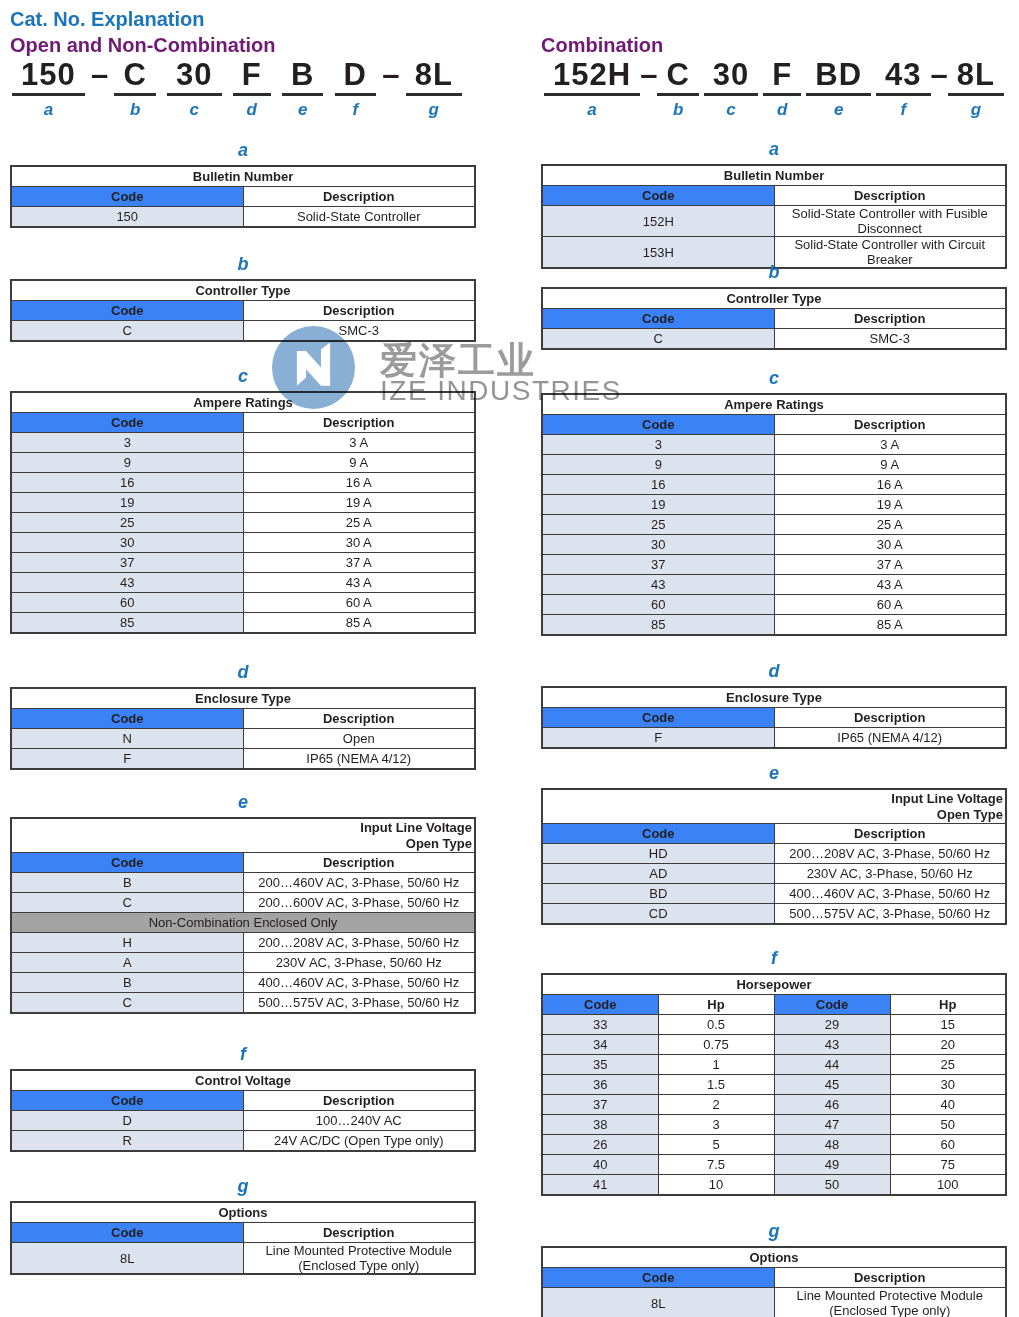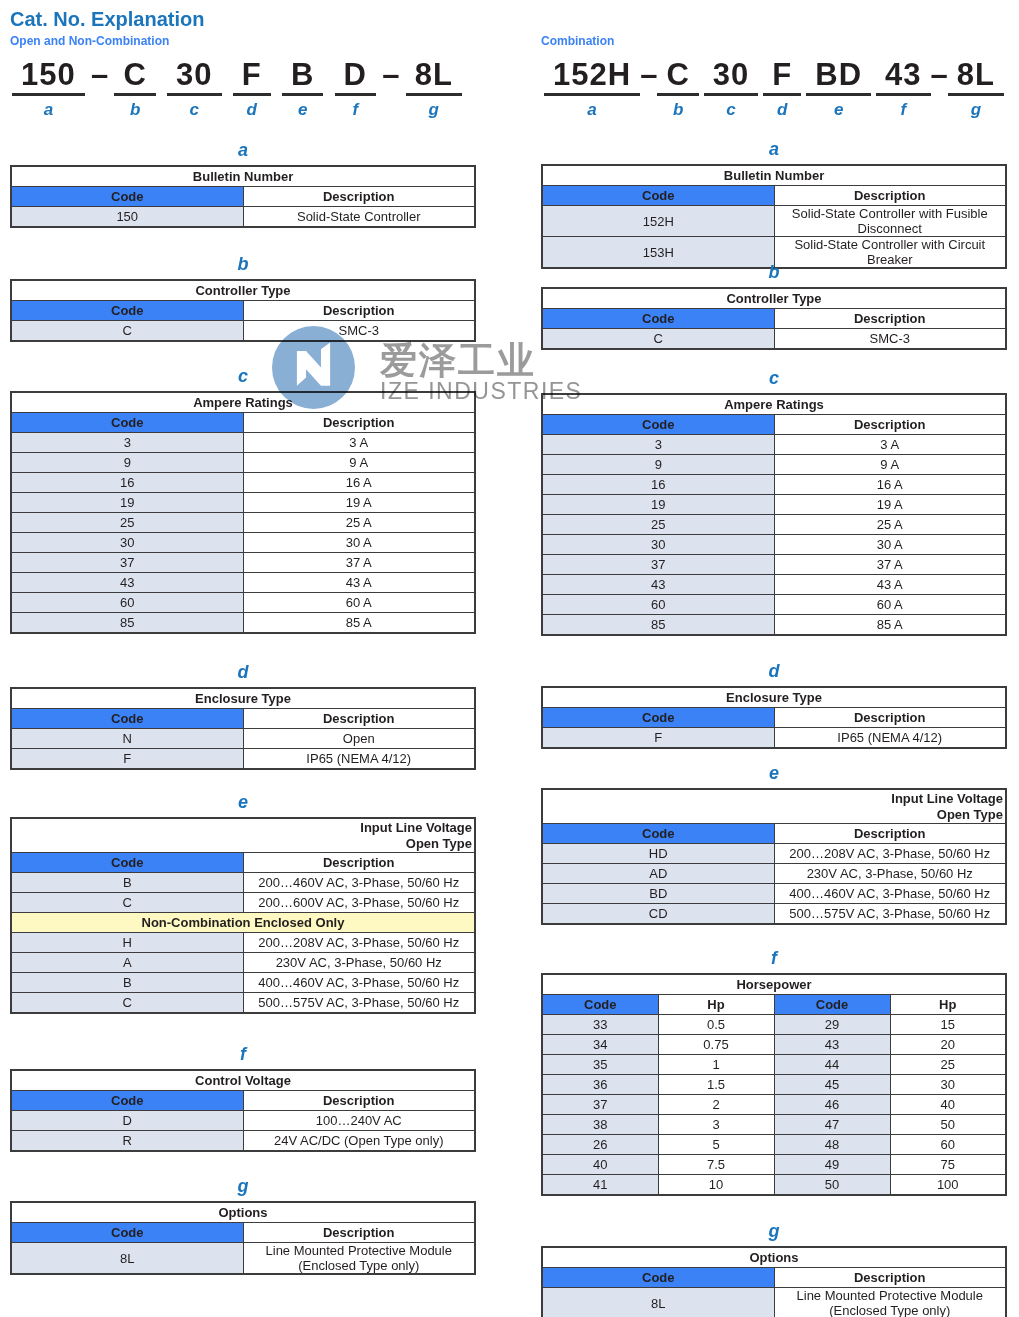--- a/index.html
+++ b/index.html
@@ -3,21 +3,21 @@
 <meta charset="utf-8">
 <style>
   html,body { margin:0; padding:0; }
   body {
     width:1019px; height:1317px; position:relative; background:#ffffff;
     font-family:"Liberation Sans", sans-serif; color:#231f20;
     overflow:hidden;
   }
   .abs { position:absolute; }
   .page-title { font-size:20px; font-weight:bold; color:#1b75bc; }
-  .subtitle { font-size:12px; font-weight:bold; color:#3b82f6; }
+  .subtitle { font-size:20px; font-weight:bold; color:#701a75; }
 
   
   .catno { display:flex; justify-content:space-between; align-items:flex-start; }
   .cg { display:flex; flex-direction:column; align-items:center; }
   .cg .t {
     font-size:31px; font-weight:bold; line-height:33px; letter-spacing:1px;
     border-bottom:3px solid #2d2d2d; padding:0 9px 2px;
   }
   .cg .l { color:#1b75bc; font-weight:bold; font-style:italic; font-size:17px; margin-top:4px; }
   .sep { font-size:31px; font-weight:bold; line-height:33px; margin:0 -5px; }
@@ -31,31 +31,31 @@
   }
   table { border-collapse:collapse; width:100%; table-layout:fixed; background:#fff; }
   table { border:2px solid #3c3c3d; }
   th,td { border:1px solid #3c3c3d; height:19px; padding:0 2px; font-size:13px; text-align:center; vertical-align:middle; line-height:15px; }
   th.title { font-weight:bold; }
   th.title2 { font-weight:bold; height:33px;text-align:right; }
   th.title2 div { line-height:16px; }
   .code-h { width:48px; background:#3b82f6; font-weight:bold; }
   .desc-h { font-weight:bold; }
   td.code { background:#dce3ef; }
-  tr.subhead td { font-weight:bold; background:#fef9c3; }
+  tr.subhead td { font-weight:normal; background:#a3a3a3; }
 
   
   .watermark {
     position:absolute; left:272px; top:326px; display:flex; align-items:center;
     mix-blend-mode:multiply; pointer-events:none; z-index:20; opacity:.95;
   }
   .wm-logo { width:83px; height:83px; display:block; }
   .wm-text { margin-left:25px; margin-top:8px; }
   .wm-cn { font-size:37px; font-weight:bold; color:#969696; letter-spacing:2px; line-height:38px; }
-  .wm-en { font-size:23px; color:#8f8f8f; letter-spacing:1.5px; line-height:22px; margin-top:0; }
+  .wm-en { font-size:28px; color:#8f8f8f; letter-spacing:1.5px; line-height:22px; margin-top:0; }
 </style>
 </head>
 <body>
 
 <div class="abs page-title" style="left:10px; top:8px;">Cat. No. Explanation</div>
 <div class="abs subtitle" style="left:10px; top:34px;">Open and Non-Combination</div>
 <div class="abs subtitle" style="left:541px; top:34px;">Combination</div>
 
 <div class="abs catno" style="left:12px; top:58px; width:450px;">
 

